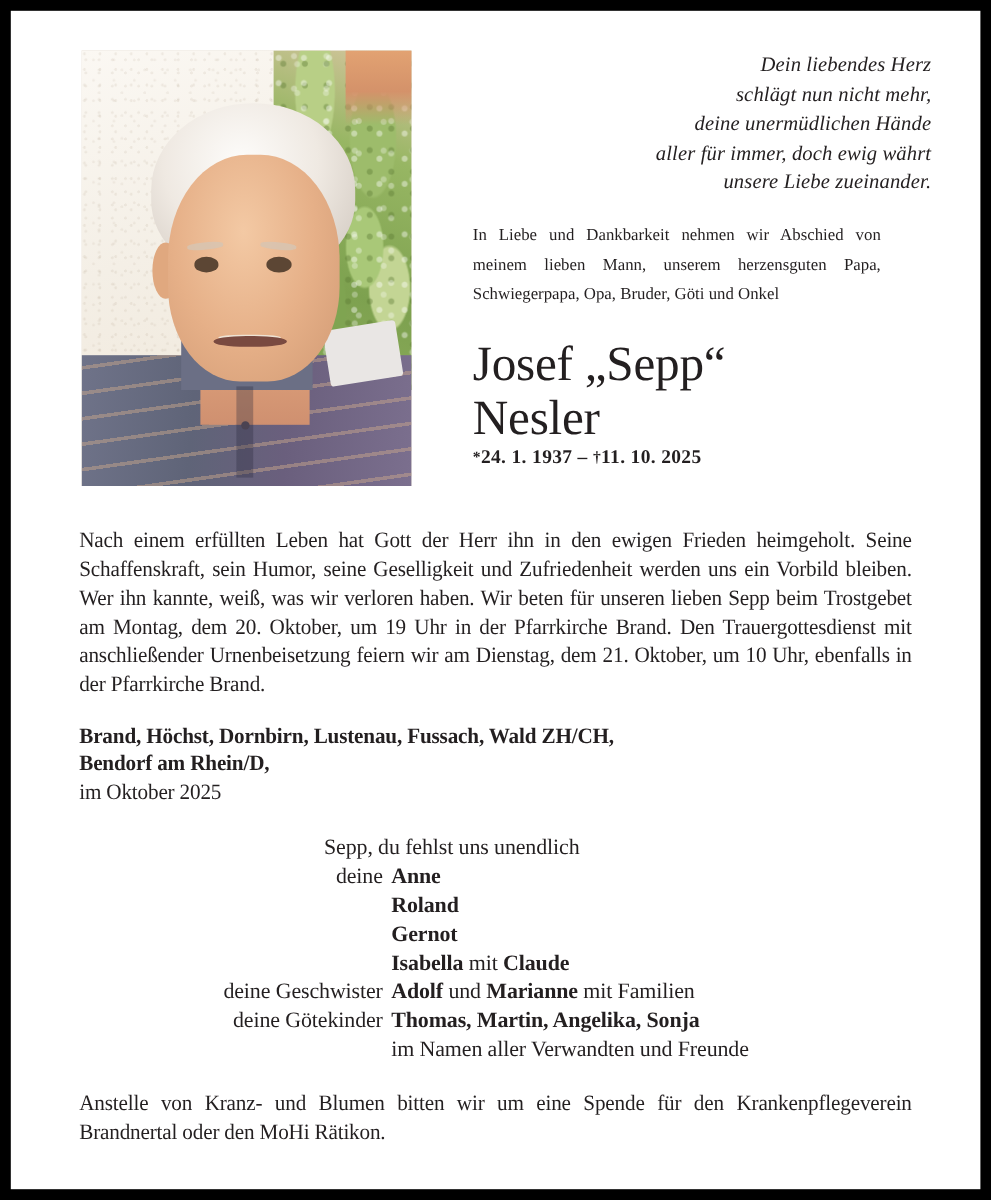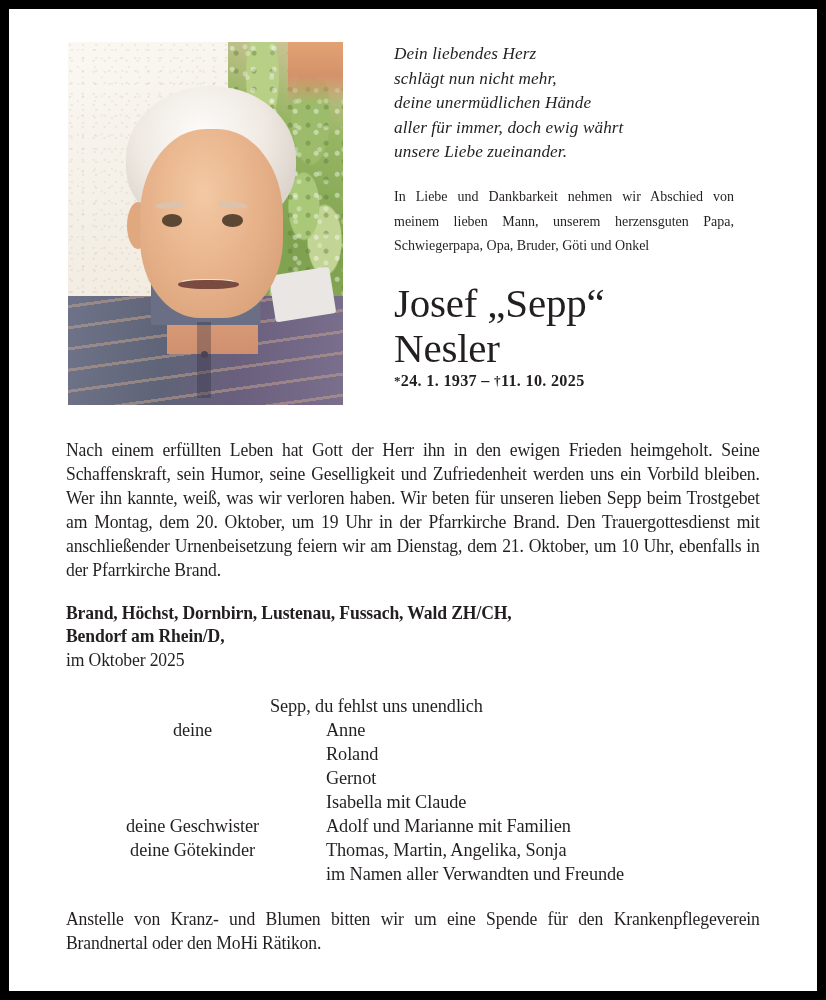--- a/index.html
+++ b/index.html
@@ -159,21 +159,21 @@
     position:absolute; left:385px; top:0;
     width:382px;
   }
   .poem {
     margin-top:33px;
     font-style:italic;
     font-size:17.2px;
     line-height:24.6px;
     letter-spacing:.1px;
   }
-  .poem span { display:block; white-space:nowrap; }
+  .poem span { display:block; white-space:nowrap;text-align:right; }
   .dedication {
     margin-top:20px;
     font-size:14px;
     line-height:24.6px;
     text-align:justify;
     text-align-last:left;
     width:340px;
   }
   .deceased-name {
     margin-top:22px;
@@ -232,26 +232,26 @@
     white-space:nowrap;
   }
   .fam-row {
     display:flex;
     font-size:18.3px;
     line-height:24px;
     letter-spacing:-.1px;
   }
   .fam-rel {
     width:260px;
-    text-align:center;
+    text-align:right;
     padding-right:7px;
     white-space:nowrap;
   }
   .fam-names { white-space:nowrap; }
-  .fam-names b { font-weight:400; }
+  .fam-names b { font-weight:700; }
 
   .closing { margin-top:21px; }
   .closing .para { margin-bottom:0; }
 </style>
 </head>
 <body>
 
 <div class="notice">
   <div class="sheet">
 

